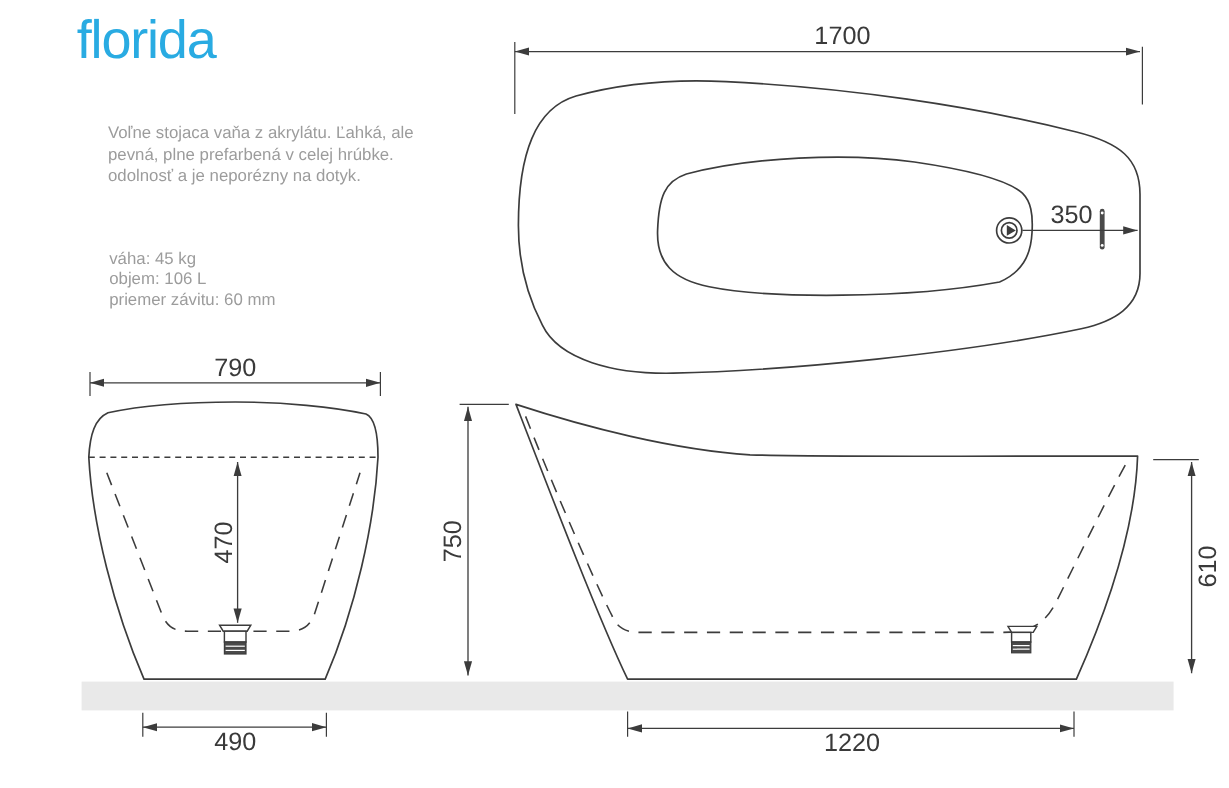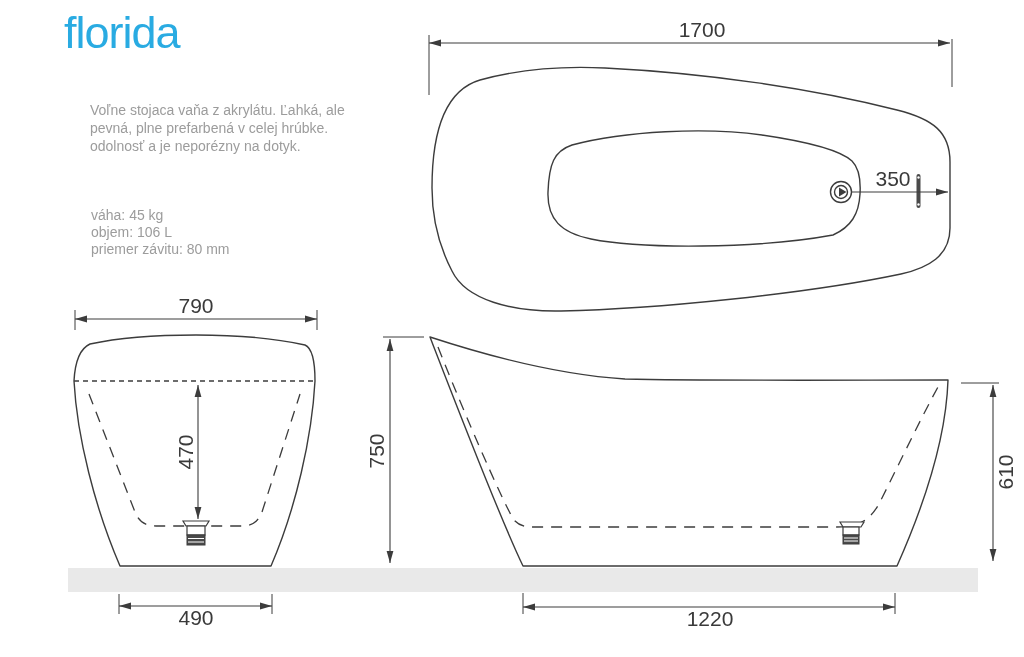--- a/index.html
+++ b/index.html
@@ -44,21 +44,21 @@
 
   <div class="desc">
     <span>Voľne stojaca vaňa z akrylátu. Ľahká, ale</span>
     <span>pevná, plne prefarbená v celej hrúbke.</span>
     <span>odolnosť a je neporézny na dotyk.</span>
   </div>
 
   <div class="specs">
     <div>váha: 45 kg</div>
     <div>objem: 106 L</div>
-    <div>priemer závitu: 80 mm</div>
+    <div>priemer závitu: 60 mm</div>
   </div>
 
   <svg width="1024" height="657" viewBox="0 0 1024 657">
     <defs>
       <marker id="arr" markerWidth="13" markerHeight="9" refX="12" refY="4" orient="auto-start-reverse" markerUnits="userSpaceOnUse">
         <path d="M12,4 L0,0.6 L0,7.4 Z" fill="#3c3c3c"></path>
       </marker>
     </defs>
 
     <rect x="68" y="568" width="910" height="24" fill="#e9e9e9"></rect>

